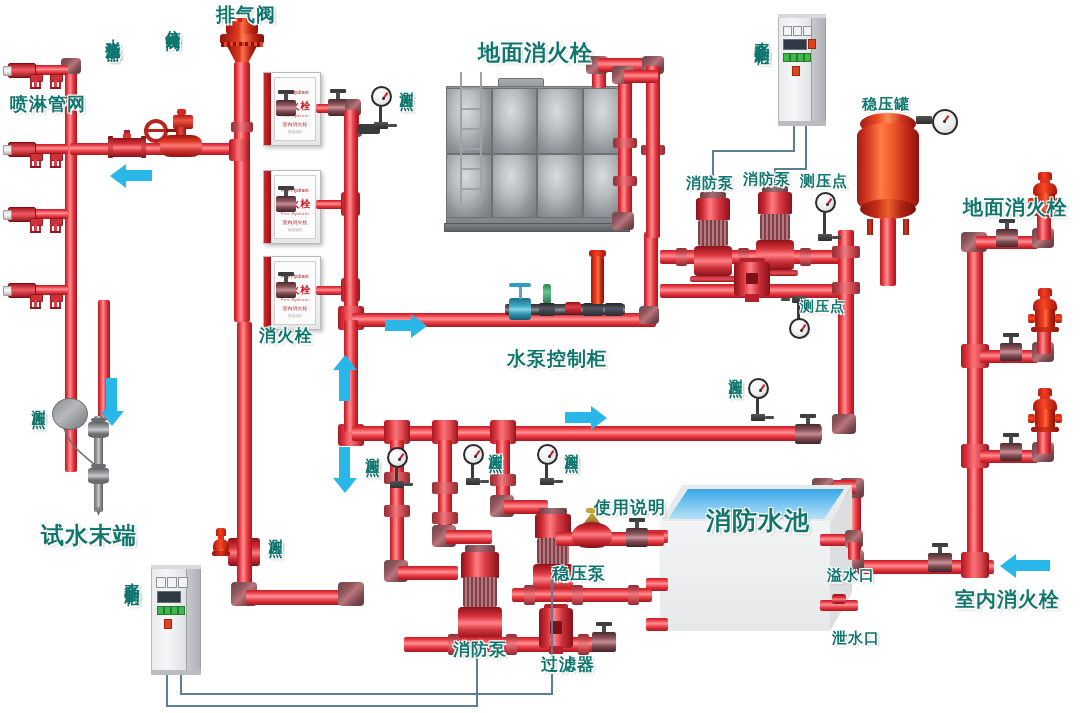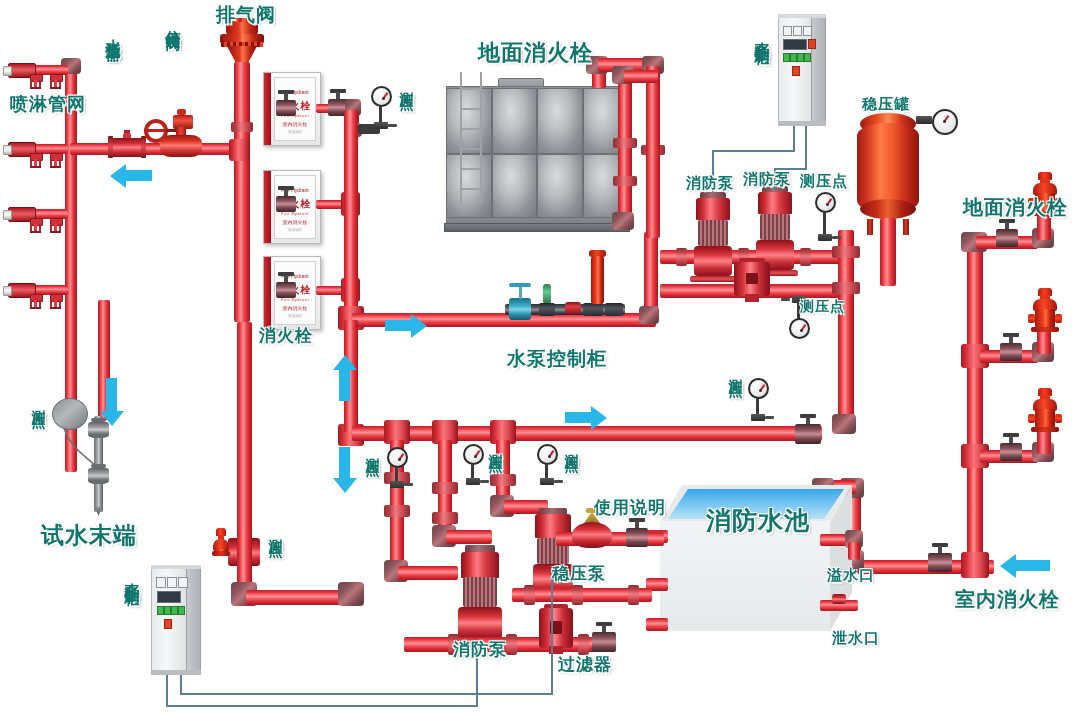--- a/index.html
+++ b/index.html
@@ -900,20 +900,20 @@
       <div class="lbl vert" style="left: 30px; top: 399px; font-size: 14px;">测压点</div>
       <div class="lbl" style="left: 41px; top: 520px; font-size: 23px;">试水末端</div>
       <div class="lbl vert" style="left: 364px; top: 447px; font-size: 14px;">测压点</div>
       <div class="lbl vert" style="left: 487px; top: 443px; font-size: 14px;">测压点</div>
       <div class="lbl vert" style="left: 563px; top: 443px; font-size: 14px;">测压点</div>
       <div class="lbl vert" style="left: 267px; top: 528px; font-size: 14px;">测压点</div>
       <div class="lbl" style="left: 594px; top: 496px; font-size: 17px;">使用说明</div>
       <div class="lbl" style="left: 706px; top: 504px; font-size: 25px;">消防水池</div>
       <div class="lbl" style="left: 552px; top: 562px; font-size: 17px;">稳压泵</div>
       <div class="lbl" style="left: 453px; top: 638px; font-size: 17px;">消防泵</div>
-      <div class="lbl" style="left: 558px; top: 653px; font-size: 17px;">过滤器</div>
+      <div class="lbl" style="left: 541px; top: 653px; font-size: 17px;">过滤器</div>
       <div class="lbl vert" style="left: 122px; top: 571px; font-size: 15px;">水泵控制柜</div>
       <div class="lbl" style="left: 827px; top: 566px; font-size: 15px;">溢水口</div>
       <div class="lbl" style="left: 832px; top: 629px; font-size: 15px;">泄水口</div>
       <div class="lbl" style="left: 955px; top: 586px; font-size: 20px;">室内消火栓</div>
     </div>
 
 </div>
 
 </body></html>

